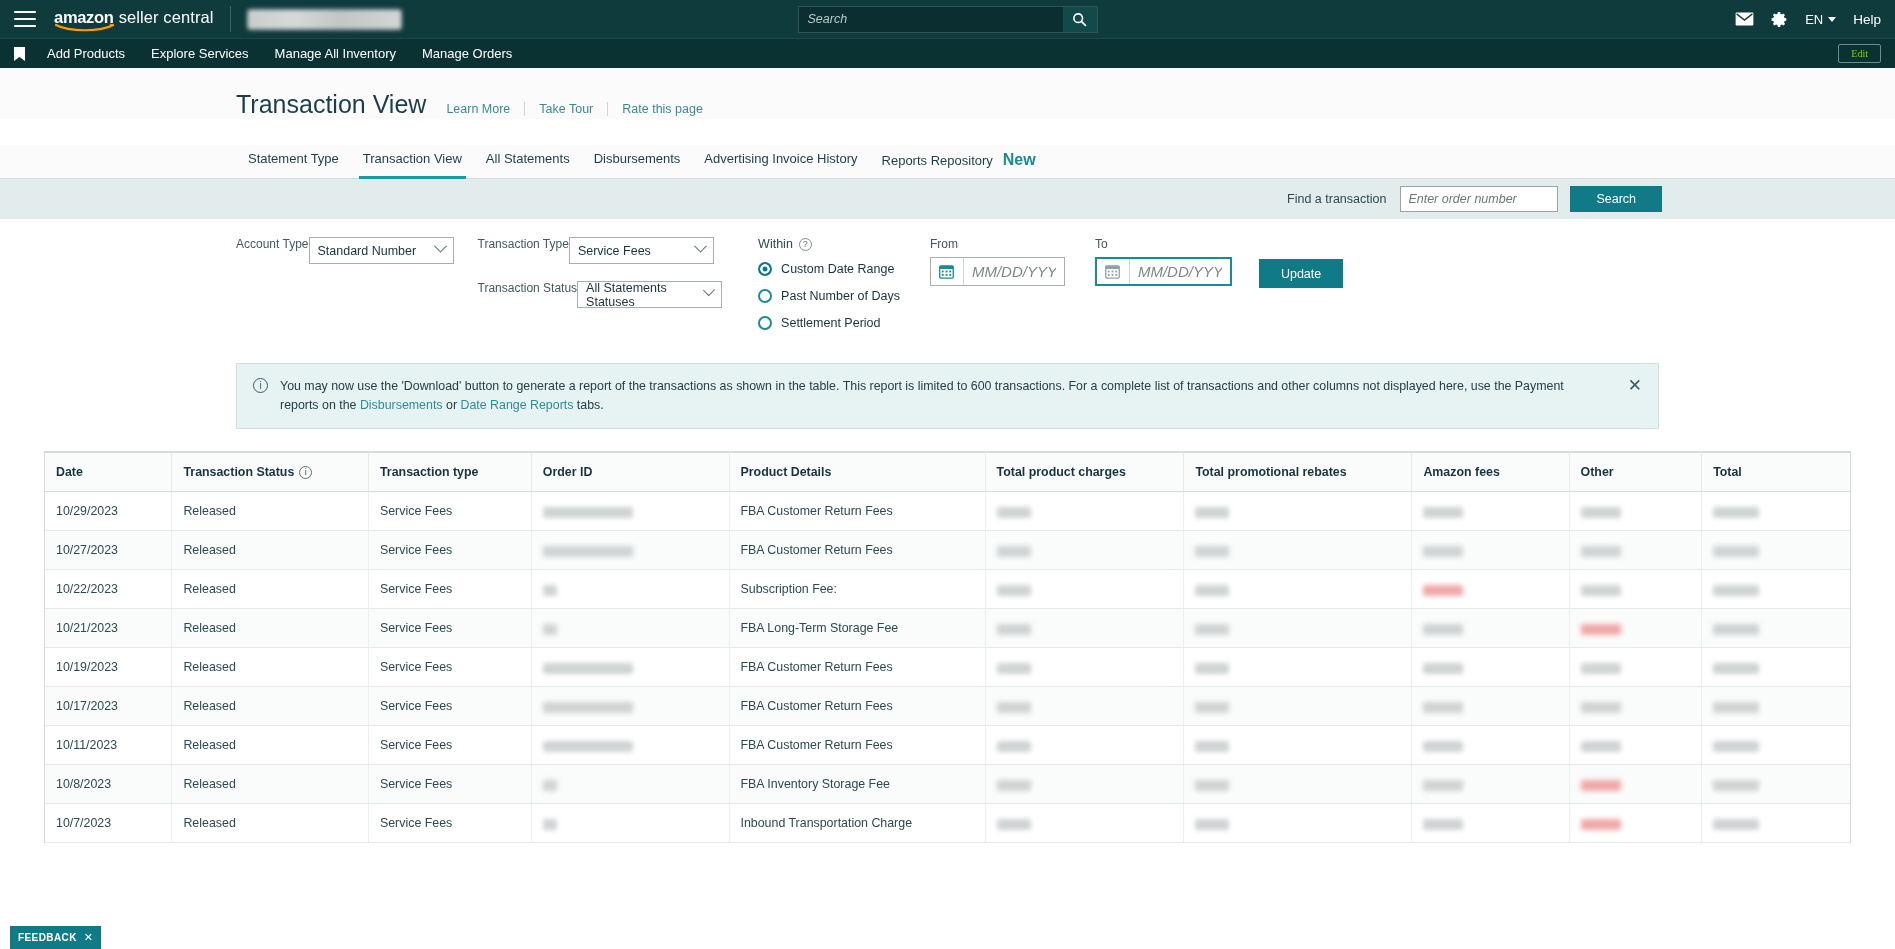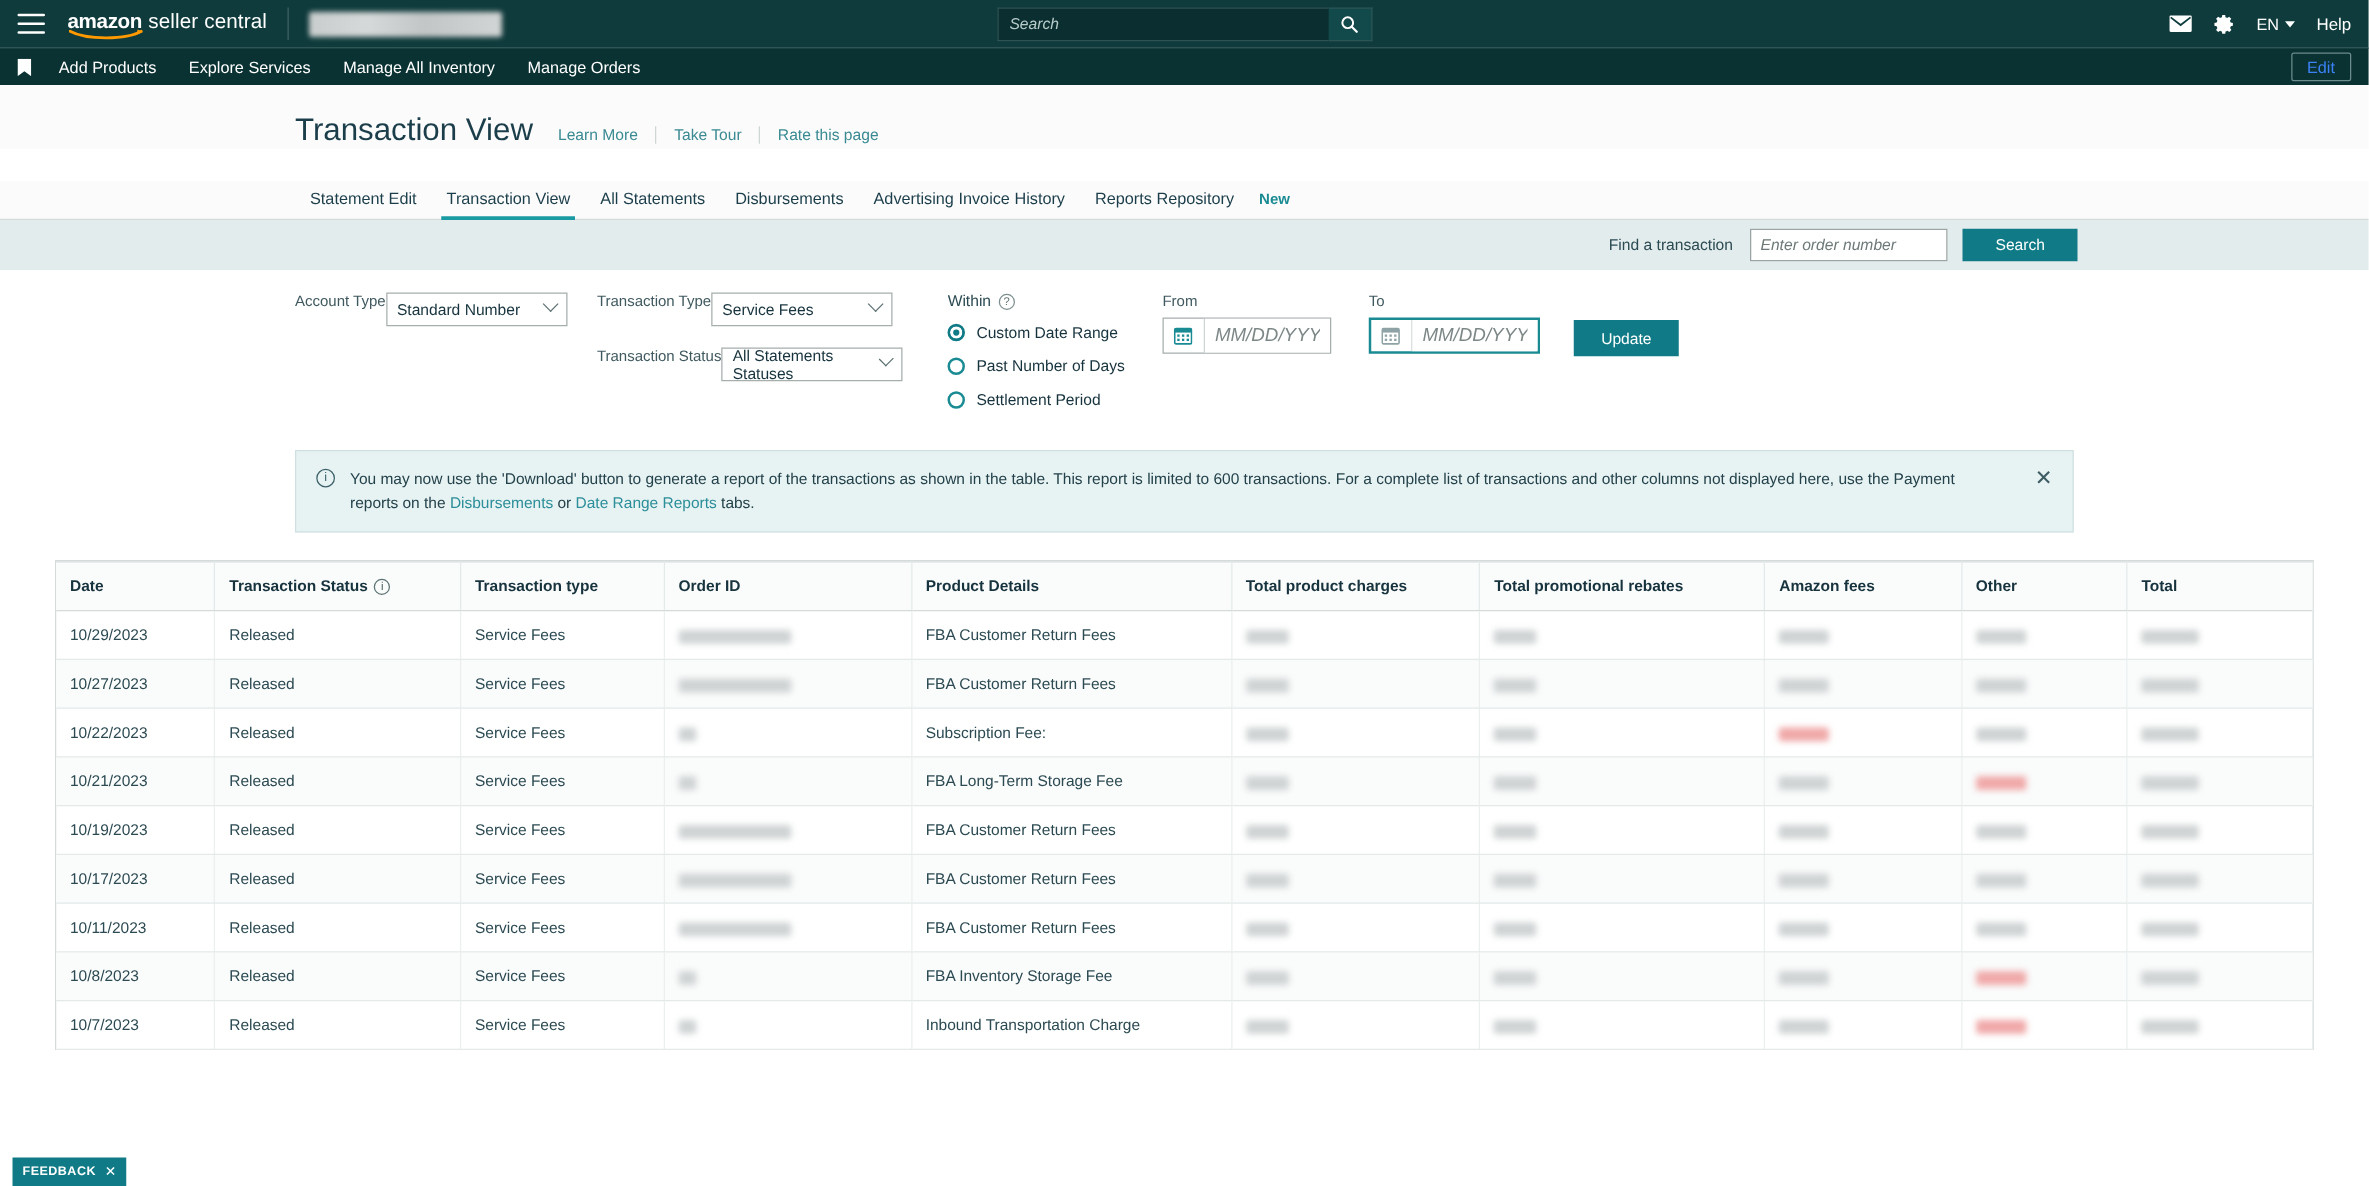--- a/index.html
+++ b/index.html
@@ -49,42 +49,42 @@
   .caret { width: 0; height: 0; border-left: 4px solid transparent;
     border-right: 4px solid transparent; border-top: 5px solid #fff; }
   .helpl { cursor: pointer; font-size: 13.5px; }
 
   
   .subbar { height: 30px; background: #0B3233; display: flex; align-items: center;
     padding: 0 14px; border-top: 1px solid #1d4647; }
   .bookmark { margin-right: 22px; display:flex; align-items:center; cursor: pointer; }
   .subnav { display: flex; gap: 26px; }
   .subnav a { color: #fff; font-size: 13px; text-decoration: none; cursor: pointer; }
-  .edit-btn { margin-left: auto; border: 1px solid #6c8c8d; color: #3b82f6;
-    font-size: 13px; padding: 3px 12px; border-radius: 2px; cursor: pointer;
-    background: transparent; font-family: Liberation Sans, sans-serif; }
+  .edit-btn { margin-left: auto; border: 1px solid #6c8c8d; color: #84cc16;
+    font-size: 10px; padding: 3px 12px; border-radius: 2px; cursor: pointer;
+    background: transparent; font-family: Liberation Serif, serif; }
 
   
   .pagehead { background: #fbfbfb; padding: 22px 0 0 236px; }
   .titlerow { display: flex; align-items: baseline; gap: 16px; }
   .ptitle { font-size: 25px; color: #1b3e4a; font-weight: 400; }
   .hlinks { display: flex; align-items: center; gap: 0; }
   .hlinks a { color: #3a8a92; font-size: 12.5px; text-decoration: none;
     cursor: pointer; padding: 0 14px; }
   .hlinks a:first-child { padding-left: 4px; }
   .hsep { width: 1px; height: 14px; background: #cfd6d6; }
 
   .tabs { display: flex; gap: 0; padding: 0 0 0 236px; background: #fbfbfb;
     margin-top: 26px; border-bottom: 1px solid #d5dbdb; }
   .tab { font-size: 13px; color: #1b3e4a; padding: 6px 12px 9px; cursor: pointer;
     text-decoration: none; position: relative; white-space: nowrap; }
   .tab.active { color: #1b3e4a; }
   .tab.active:after { content: ""; position: absolute; left: 8px; right: 8px;
     bottom: -1px; height: 3px; background: #1a9ba3; }
-  .tab .newbadge { color: #1a8b93; font-weight: 700; margin-left: 20px; font-size: 12px; }
+  .tab .newbadge { color: #1a8b93; font-weight: 700; margin-left: 10px; font-size: 16px; }
 
   
   .findbar { background: #e3ecec; height: 40px; display: flex; align-items: center;
     justify-content: flex-end; padding-right: 233px; gap: 0; }
   .findlabel { font-size: 12.5px; color: #2b4a52; margin-right: 14px; }
   .findinput { width: 158px; height: 26px; border: 1px solid #9aa4a4; background: #fff;
     font-size: 12.5px; padding: 0 7px; font-style: italic; color: #6d7878;
     outline: none; font-family: "Liberation Sans", sans-serif; }
   .findinput::placeholder { color: #6d7878; font-style: italic; }
   .searchbtn { background: #107b86; color: #fff; border: none; height: 26px;
@@ -258,21 +258,21 @@
         <a>Learn More</a>
         <span class="hsep"></span>
         <a>Take Tour</a>
         <span class="hsep"></span>
         <a>Rate this page</a>
       </div>
     </div>
   </div>
 
   <div class="tabs">
-    <a class="tab">Statement Edit</a>
+    <a class="tab">Statement Type</a>
     <a class="tab active">Transaction View</a>
     <a class="tab">All Statements</a>
     <a class="tab">Disbursements</a>
     <a class="tab">Advertising Invoice History</a>
     <a class="tab"><span>Reports Repository</span><span class="newbadge">New</span></a>
   </div>
 
   <div class="findbar">
     <span class="findlabel">Find a transaction</span>
     <input class="findinput" type="text" placeholder="Enter order number" style="">

